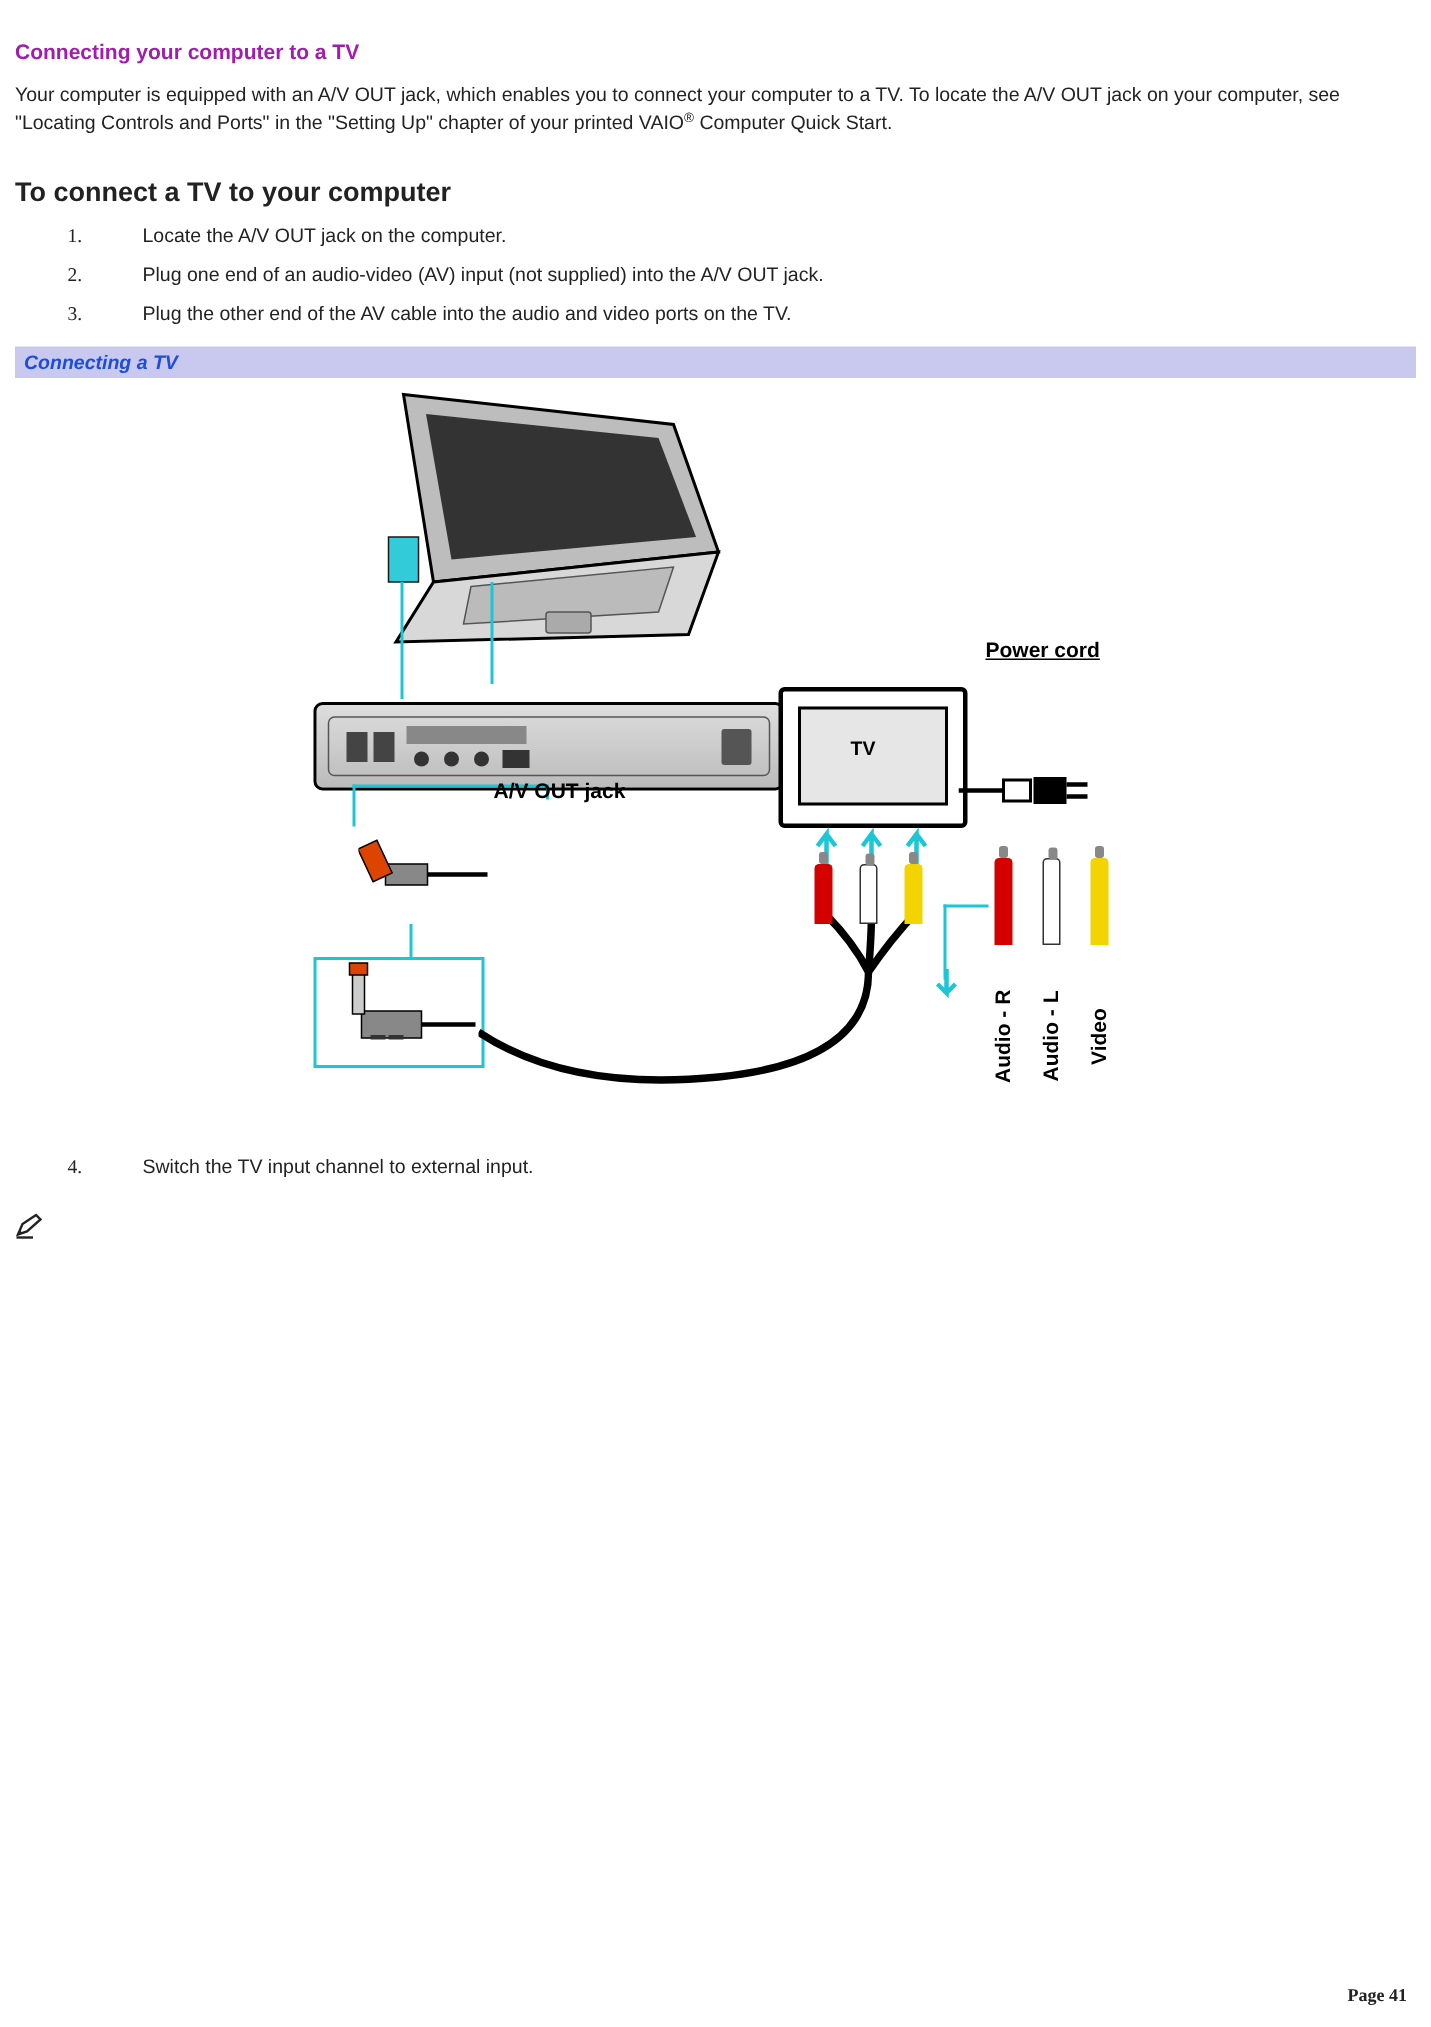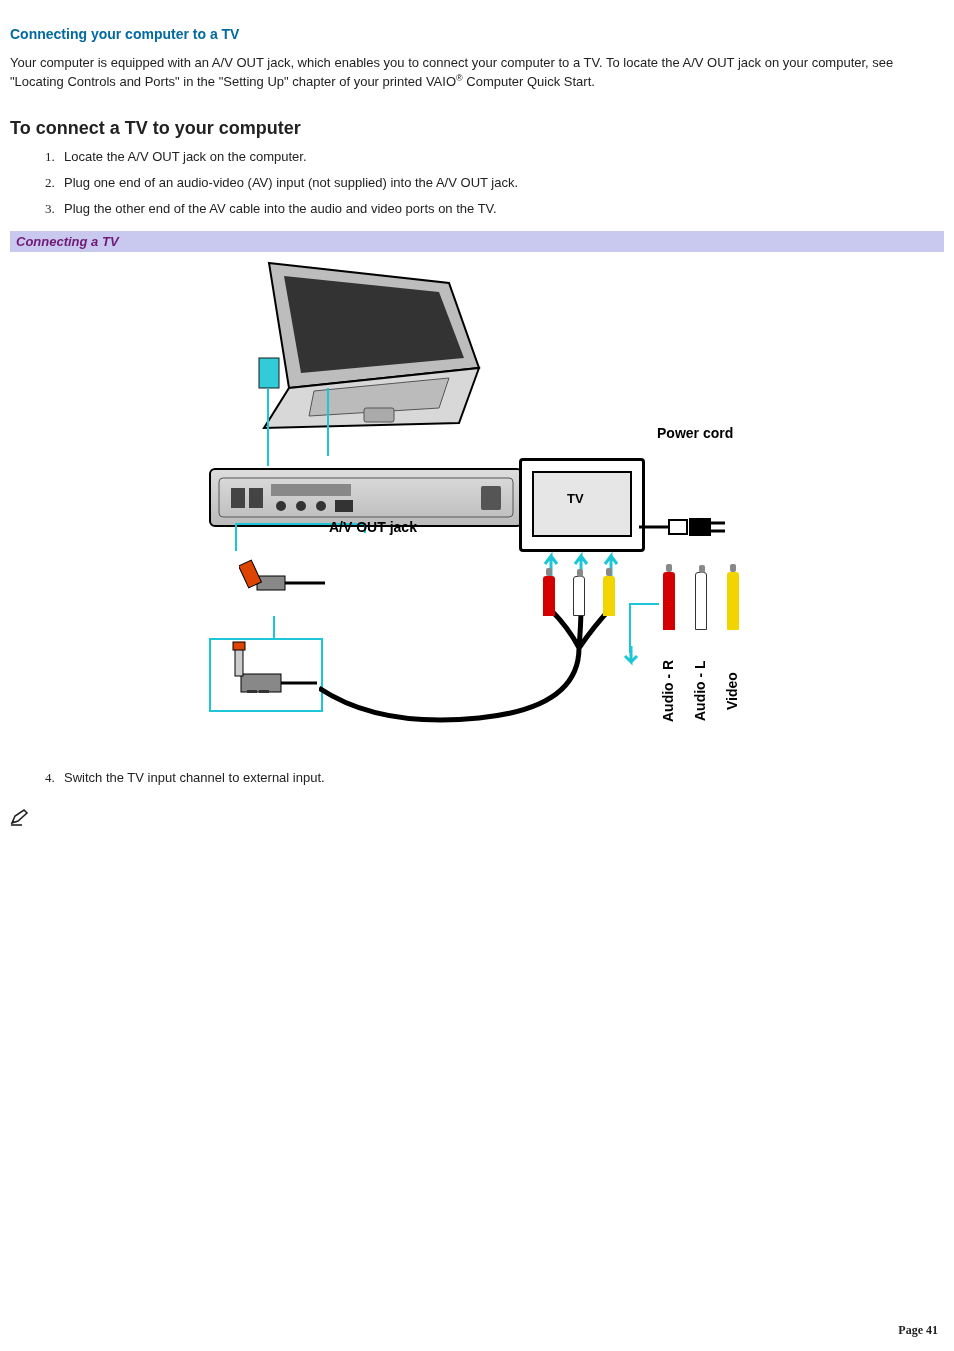--- a/index.html
+++ b/index.html
@@ -7,21 +7,21 @@
     font-size: 13px;
     color: #222;
     margin: 0;
     padding: 10px 10px 40px 10px;
     background: #fff;
     width: 934px;
     position: relative;
     min-height: 1300px;
   }
   h1.section-title {
-    color: #0369a1;
+    color: #a21caf;
     font-size: 14px;
     font-weight: bold;
     margin: 16px 0 12px 0;
   }
   p.body-text {
     margin: 10px 0 20px 0;
     line-height: 1.35;
   }
   sup { font-size: 9px; }
   h2.sub-head {
@@ -35,24 +35,25 @@
   }
   ol.steps li {
     font-family: "Times New Roman", serif;
     font-size: 13px;
     margin: 10px 0;
     padding-left: 6px;
   }
   ol.steps li span.step-text {
     font-family: Verdana, Geneva, sans-serif;
     font-size: 13px;
+    margin-left: 31px;
   }
   .caption-bar {
     background: #c9c9f0;
-    color: #701a75;
+    color: #1d4ed8;
     font-style: italic;
     font-weight: bold;
     font-size: 13px;
     padding: 3px 6px;
     margin-top: 4px;
   }
   .figure-wrap {
     width: 100%;
     text-align: center;
     margin: 6px 0 12px 0;
@@ -185,21 +186,21 @@
 
     <div class="cyan-line" style="left:66px;top:265px;width:130px;height:2px;"></div>
     <div class="cyan-line" style="left:66px;top:265px;width:2px;height:28px;"></div>
     <div class="cyan-line" style="left:195px;top:265px;width:2px;height:10px;"></div>
     <div class="fig-label" style="left:160px;top:262px;">A/V OUT jack</div>
 
     <div class="tv-box" style="left:350px;top:200px;width:120px;height:88px;">
       <div class="tv-screen" style="left:10px;top:10px;width:96px;height:62px;"></div>
     </div>
     <div class="fig-label" style="left:398px;top:234px;font-family:Arial;font-size:13px;">TV</div>
-    <div class="fig-label" style="left:488px;top:168px;">Power cord</div>
+    <div class="fig-label" style="left:488px;top:168px;text-decoration:underline;">Power cord</div>
 
     <svg width="120" height="30" style="position:absolute;left:470px;top:254px;">
       <line x1="0" y1="15" x2="30" y2="15" stroke="#000" stroke-width="3"></line>
       <rect x="30" y="8" width="18" height="14" fill="#fff" stroke="#000" stroke-width="2"></rect>
       <rect x="50" y="6" width="22" height="18" fill="#000"></rect>
       <line x1="72" y1="11" x2="86" y2="11" stroke="#000" stroke-width="3"></line>
       <line x1="72" y1="19" x2="86" y2="19" stroke="#000" stroke-width="3"></line>
     </svg>
 
     <svg width="90" height="40" style="position:absolute;left:370px;top:288px;">

